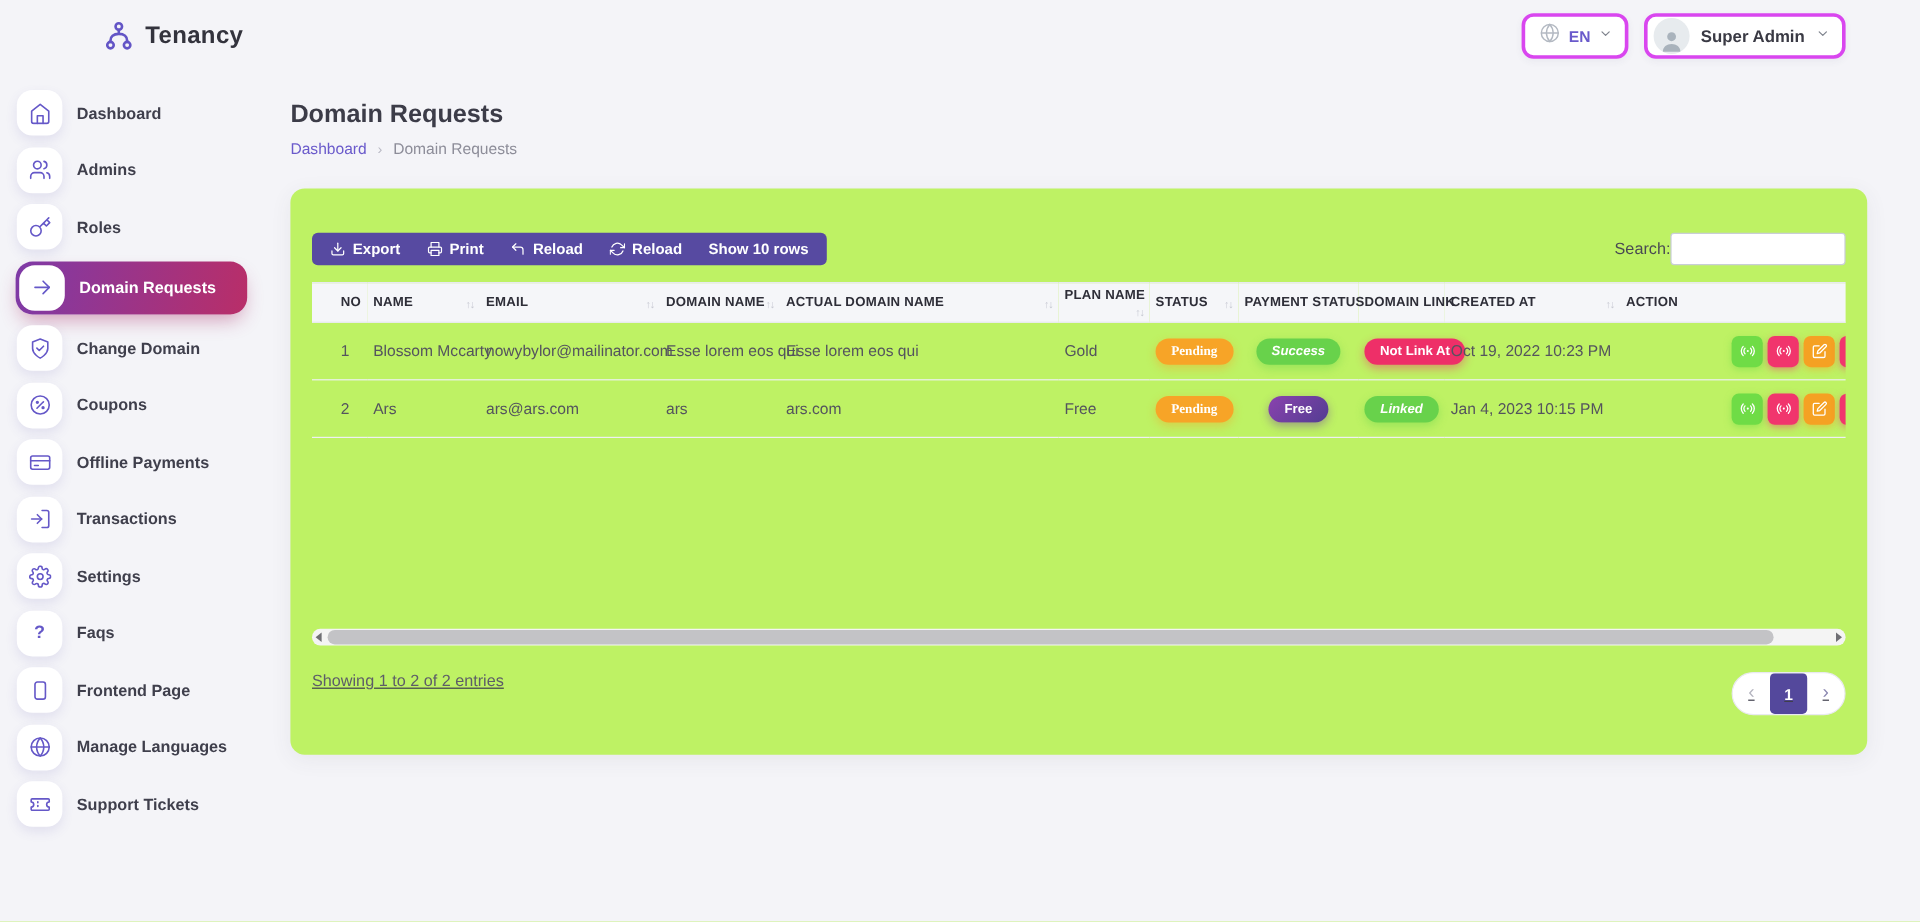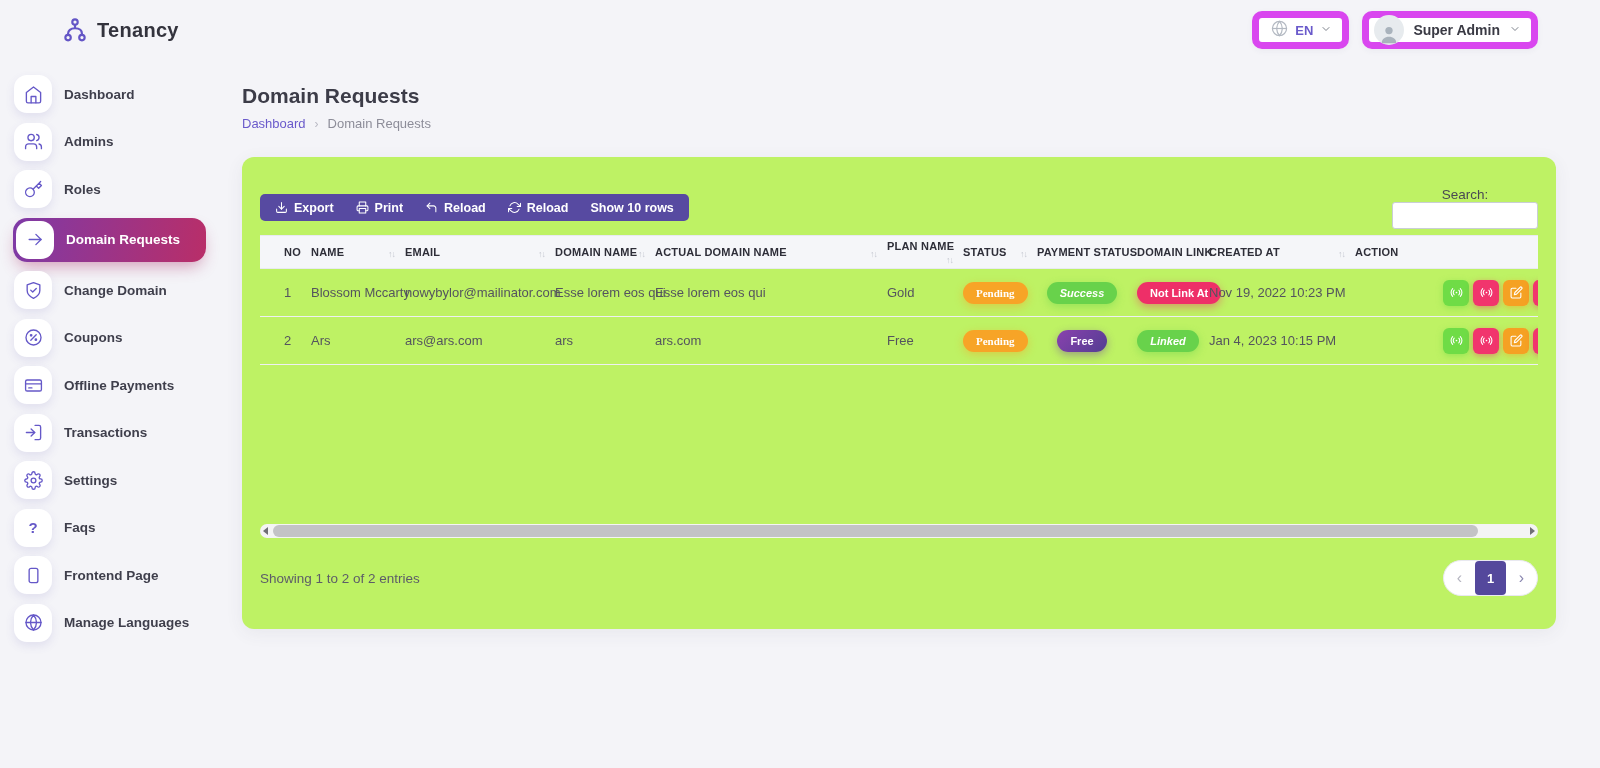--- a/index.html
+++ b/index.html
@@ -3,26 +3,26 @@
 <meta charset="utf-8">
 <style>
   * { margin:0; padding:0; box-sizing:border-box; }
   html,body { width:1600px; height:768px; overflow:hidden; }
   body {
     background:#f4f4f8;
     font-family:"Liberation Sans","DejaVu Sans",sans-serif;
     color:#3f3f4c;
   }
   
-  .topbar { height:60px; display:flex; align-items:center; justify-content:space-between; padding:0 62px 0 62px; }
+  .topbar { height:60px; display:flex; align-items:center; justify-content:space-between; padding:0 62px 0 86px; }
   .brand { display:flex; align-items:center; gap:9px; cursor:pointer; }
   .brand svg { width:26px; height:26px; stroke:#6355c6; stroke-width:2; fill:none; stroke-linecap:round; }
   .brand-text { font-size:20px; font-weight:800; color:#33333d; letter-spacing:.3px; }
   .topbar-right { display:flex; align-items:center; gap:13px; }
-  .pill { background:#fff; border:7px solid #d946ef; border-radius:10px; height:38px; display:flex; align-items:center; box-shadow:0 2px 6px rgba(60,60,100,.05); cursor:pointer; }
+  .pill { background:#fff; border:3px solid #d946ef; border-radius:10px; height:38px; display:flex; align-items:center; box-shadow:0 2px 6px rgba(60,60,100,.05); cursor:pointer; }
   .pill.lang { padding:0 10px 0 12px; gap:7px; }
   .pill.user { padding:0 10px 0 5px; gap:9px; }
   .lang-code { font-size:13px; font-weight:700; color:#6a5acb; }
   .globe-top svg { width:17px; height:17px; stroke:#b3b9c2; stroke-width:1.7; fill:none; }
   .chev svg { width:12px; height:12px; stroke:#7d828c; stroke-width:2; fill:none; stroke-linecap:round; stroke-linejoin:round; }
   .avatar { width:30px; height:30px; border-radius:50%; background:#e7ebee; overflow:hidden; display:flex; align-items:flex-end; justify-content:center; }
   .avatar svg { width:22px; height:22px; fill:#a9b3bc; }
   .user-name { font-size:14px; font-weight:700; color:#3a3a44; }
 
   
@@ -43,21 +43,21 @@
   .bc-link { color:#6a5acb; cursor:pointer; }
   .bc-sep { color:#b9b9c4; font-size:12px; }
   .bc-current { color:#8d8d99; }
 
   
   .card { margin-top:26px; background:#bef264; border-radius:12px; height:472px; padding:37px 18px 0 18px; box-shadow:0 4px 18px rgba(75,70,92,.07); }
   .toolbar-row { display:flex; align-items:center; justify-content:space-between; height:27px; }
   .btn-bar { background:#574aa1; border-radius:5px; height:27px; display:inline-flex; align-items:center; padding:0 4px; }
   .tb-btn { display:flex; align-items:center; gap:6px; color:#fff; font-size:12.5px; font-weight:600; padding:0 11px; height:27px; cursor:pointer; }
   .tb-btn svg { width:13px; height:13px; stroke:#fff; stroke-width:1.9; fill:none; stroke-linecap:round; stroke-linejoin:round; }
-  .search-wrap { display:flex; align-items:center; gap:0;flex-direction:column; }
+  .search-wrap { display:flex; align-items:center; gap:0; }
   .search-label { font-size:13.5px; color:#494953; }
   .search-input { width:146px; height:27px; border:1px solid #c9ced6; border-radius:3px; background:#fff; padding:0 8px; font-size:13px; color:#3f3f4c; outline:none; }
 
   .table-clip { overflow:hidden; width:1278px; margin-top:14px; }
   table { border-collapse:collapse; table-layout:fixed; width:1294px; }
   thead th { height:33px; background:#f5f6f9; border-top:1px solid #e8eaf0; border-bottom:1px solid #e8eaf0; font-size:11px; font-weight:700; color:#2e2e38; text-align:left; padding:0 5px; white-space:nowrap; letter-spacing:.2px; }
   thead th .sort { float:right; color:#c6c8d2; font-size:9px; letter-spacing:-1px; margin-top:3px; }
   th.first, td.first { padding-left:24px; }
   tbody td { height:48px; border-bottom:1px solid #eef0f3; font-size:13px; color:#54545e; padding:0 5px; white-space:nowrap; vertical-align:middle; }
   td.center, th.center { text-align:center; }
@@ -75,21 +75,21 @@
   .act--pink { background:#f1356d; box-shadow:0 2px 6px rgba(241,53,109,.5); }
   .act--orange { background:#f5a123; box-shadow:0 2px 6px rgba(245,161,35,.5); }
 
   .table-spacer { height:159px; }
   .hscroll { position:relative; width:1278px; height:14px; background:#f4f4f4; border-radius:7px; }
   .hthumb { position:absolute; top:1px; left:13px; right:60px; height:12px; background:#c3c3c6; border-radius:6px; cursor:grab; }
   .sb-arrow { position:absolute; top:3px; width:0; height:0; border-top:4px solid transparent; border-bottom:4px solid transparent; cursor:pointer; }
   .sb-left { left:3px; border-right:5px solid #6f6f74; }
   .sb-right { right:3px; border-left:5px solid #6f6f74; }
 
-  .card-footer { display:flex; align-items:center; justify-content:space-between; margin-top:22px; }
+  .card-footer { display:flex; align-items:flex-start; justify-content:space-between; margin-top:22px;text-decoration:underline; }
   .showing { font-size:13.5px; color:#5d5d68; }
   .pagination { display:flex; align-items:center; height:36px; border:1px solid #e9e9f0; border-radius:18px; overflow:hidden; background:#fff; }
   .pg-btn { width:31px; height:100%; display:flex; align-items:center; justify-content:center; font-size:16px; cursor:pointer; }
   .pg-prev { color:#b5b5c0; }
   .pg-next { color:#8a87b0; }
   .pg-current { width:31px; height:100%; display:flex; align-items:center; justify-content:center; background:#54489c; color:#fff; font-size:13px; font-weight:700; border-radius:4px; cursor:pointer; }
 </style>
 </head>
 <body>
 
@@ -235,20 +235,30 @@
     </div>
     <div class="side-item">
       <span class="tile">
           <svg viewBox="0 0 24 24">
             <circle cx="12" cy="12" r="9.5"></circle>
             <line x1="2.5" y1="12" x2="21.5" y2="12"></line>
             <path d="M12 2.5a14.5 14.5 0 0 1 3.8 9.5 14.5 14.5 0 0 1-3.8 9.5 14.5 14.5 0 0 1-3.8-9.5A14.5 14.5 0 0 1 12 2.5z"></path>
           </svg>
         </span>
       <span class="side-label">Manage Languages</span>
+    </div>
+    <div class="side-item">
+      <span class="tile">
+          <svg viewBox="0 0 24 24">
+            <path d="M3.5 6h17a1 1 0 0 1 1 1v2.3a2.7 2.7 0 0 0 0 5.4V17a1 1 0 0 1-1 1h-17a1 1 0 0 1-1-1v-2.3a2.7 2.7 0 0 0 0-5.4V7a1 1 0 0 1 1-1z"></path>
+            <line x1="9.5" y1="9" x2="9.5" y2="10"></line>
+            <line x1="9.5" y1="13" x2="9.5" y2="14"></line>
+          </svg>
+        </span>
+      <span class="side-label">Support Tickets</span>
     </div>
   </aside>
 
   <main class="main">
     <h1 class="page-title">Domain Requests</h1>
     <div class="breadcrumb">
       <span class="bc-link">Dashboard</span>
       <span class="bc-sep">›</span>
       <span class="bc-current">Domain Requests</span>
     </div>
@@ -332,21 +342,21 @@
             <tr>
               <td class="first">1</td>
               <td>Blossom Mccarty</td>
               <td>nowybylor@mailinator.com</td>
               <td>Esse lorem eos qui</td>
               <td>Esse lorem eos qui</td>
               <td>Gold</td>
               <td class="center"><span class="badge badge--warning">Pending</span></td>
               <td class="center"><span class="badge badge--success">Success</span></td>
               <td class="center"><span class="badge badge--danger">Not Link At</span></td>
-              <td>Nov 19, 2022 10:23 PM</td>
+              <td>Oct 19, 2022 10:23 PM</td>
               <td>
                 <span class="actions">
                   <button class="act act--green">
                       <svg viewBox="0 0 24 24">
                         <circle cx="12" cy="12" r="1.6" fill="#fff" stroke="none"></circle>
                         <path d="M16.24 7.76a6 6 0 0 1 0 8.49m-8.48-.01a6 6 0 0 1 0-8.49m11.31-2.82a10 10 0 0 1 0 14.14m-14.14 0a10 10 0 0 1 0-14.14"></path>
                       </svg>
                     </button>
                   <button class="act act--pink">
                       <svg viewBox="0 0 24 24">

